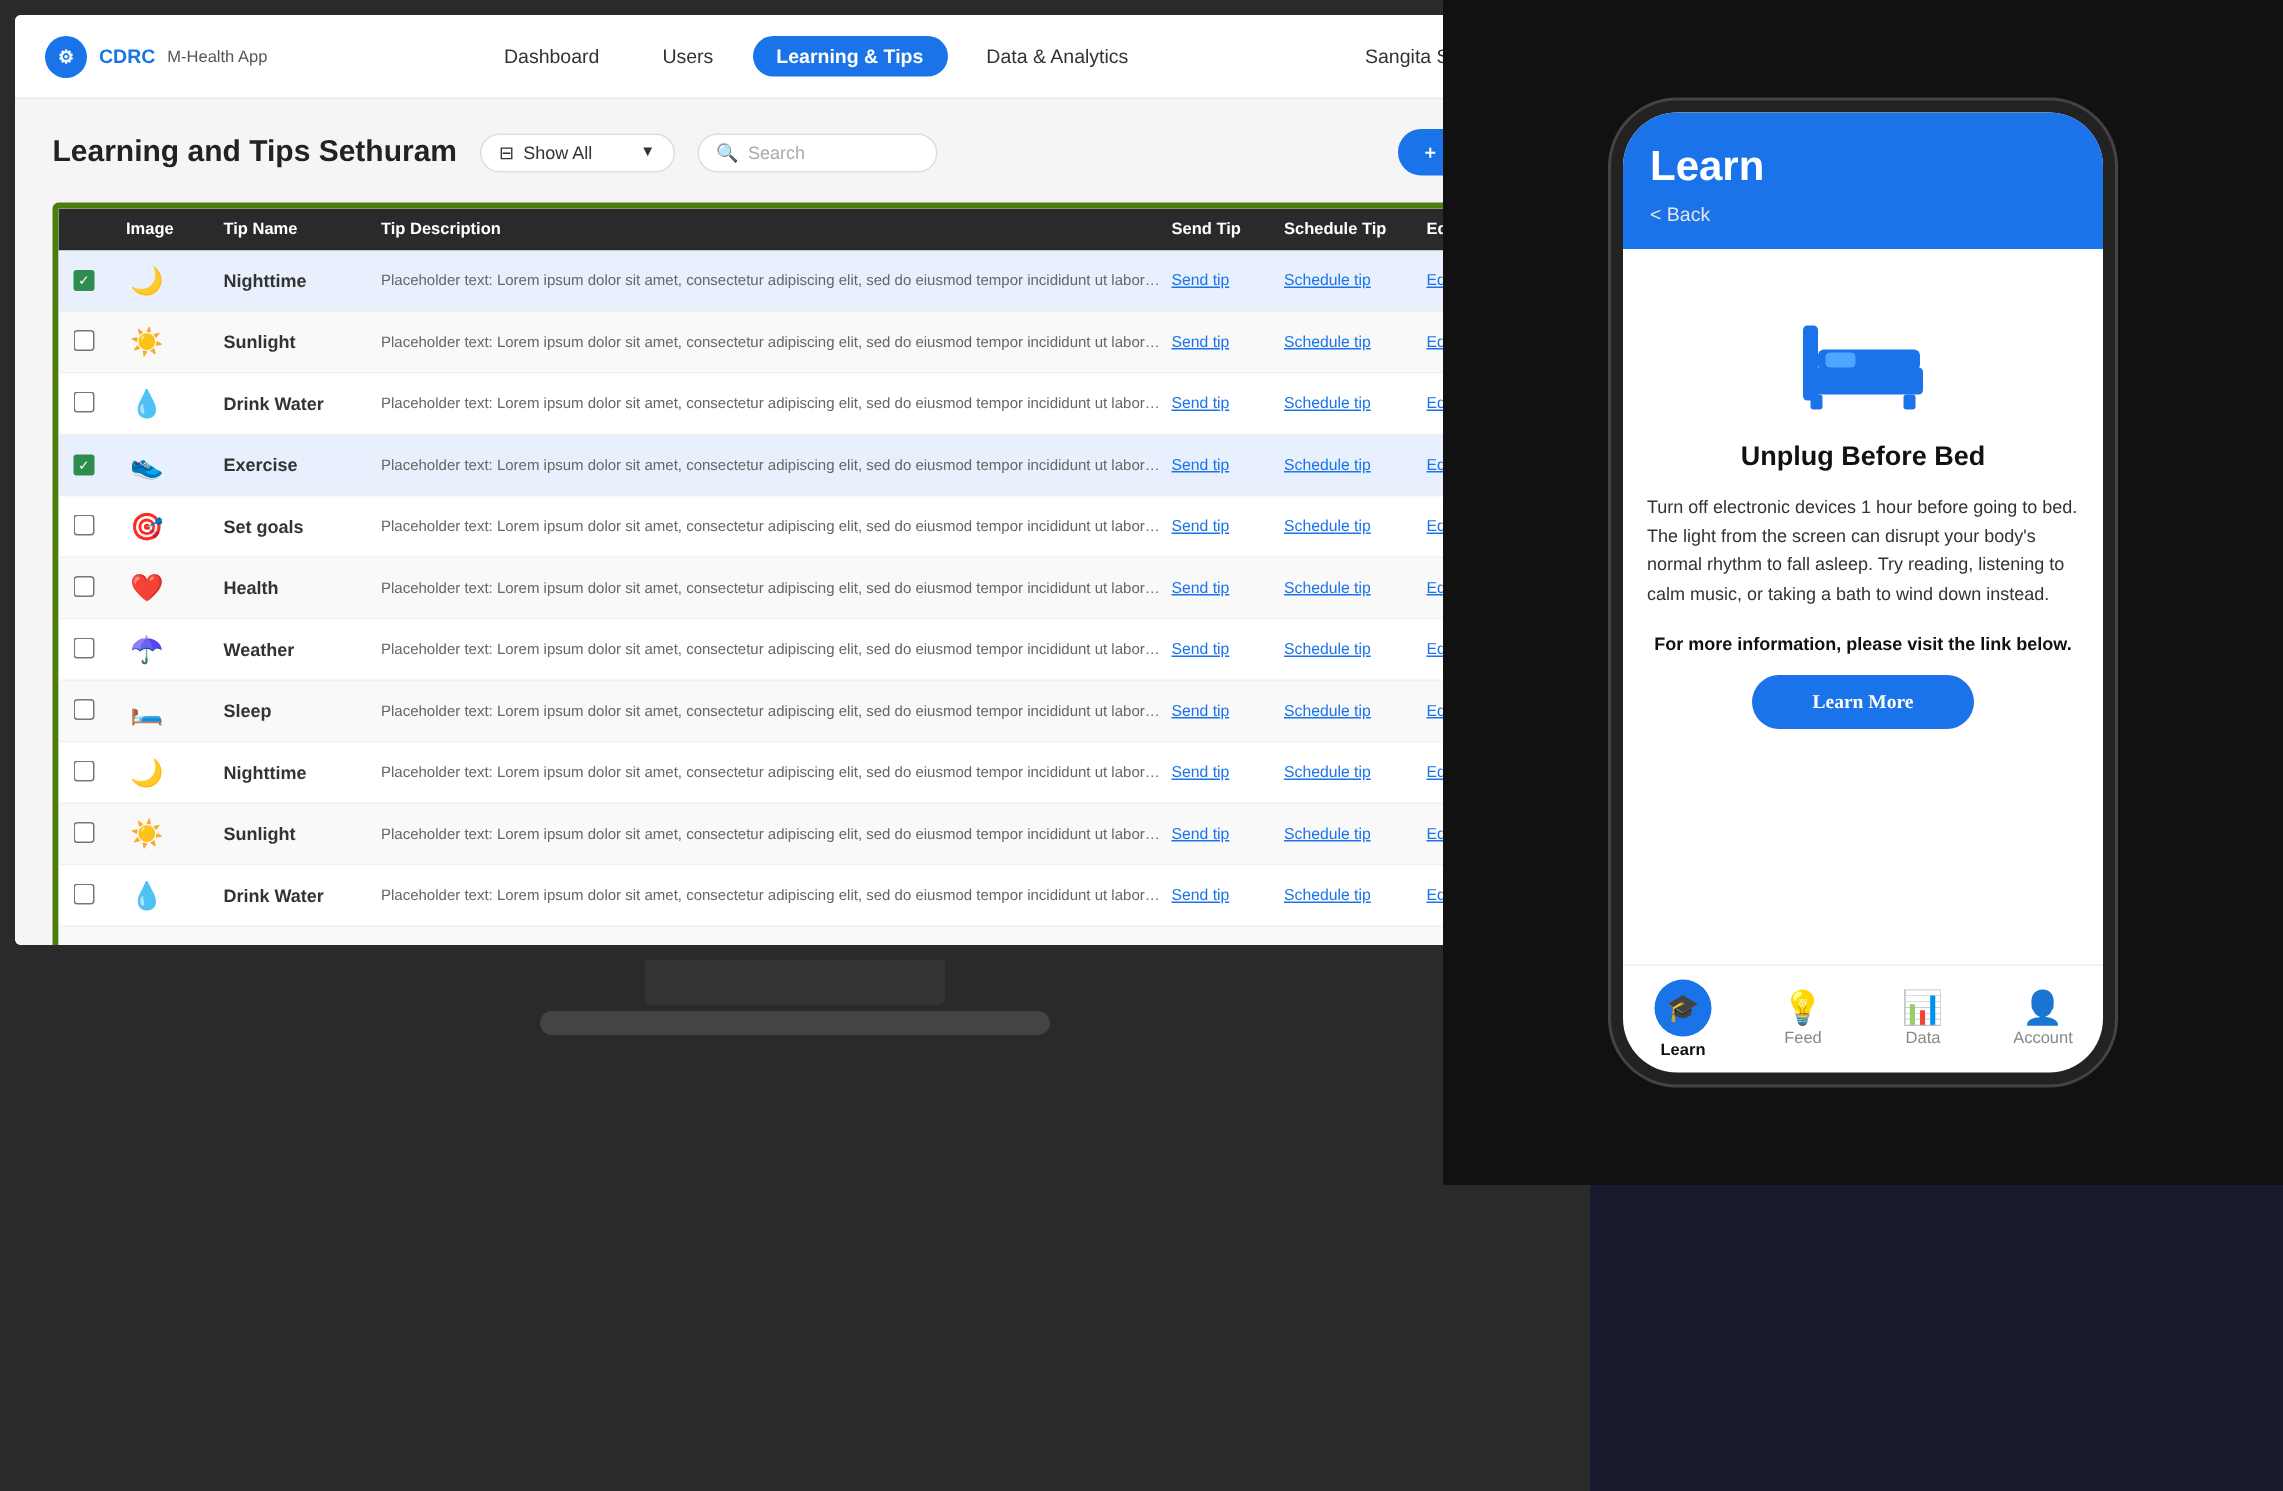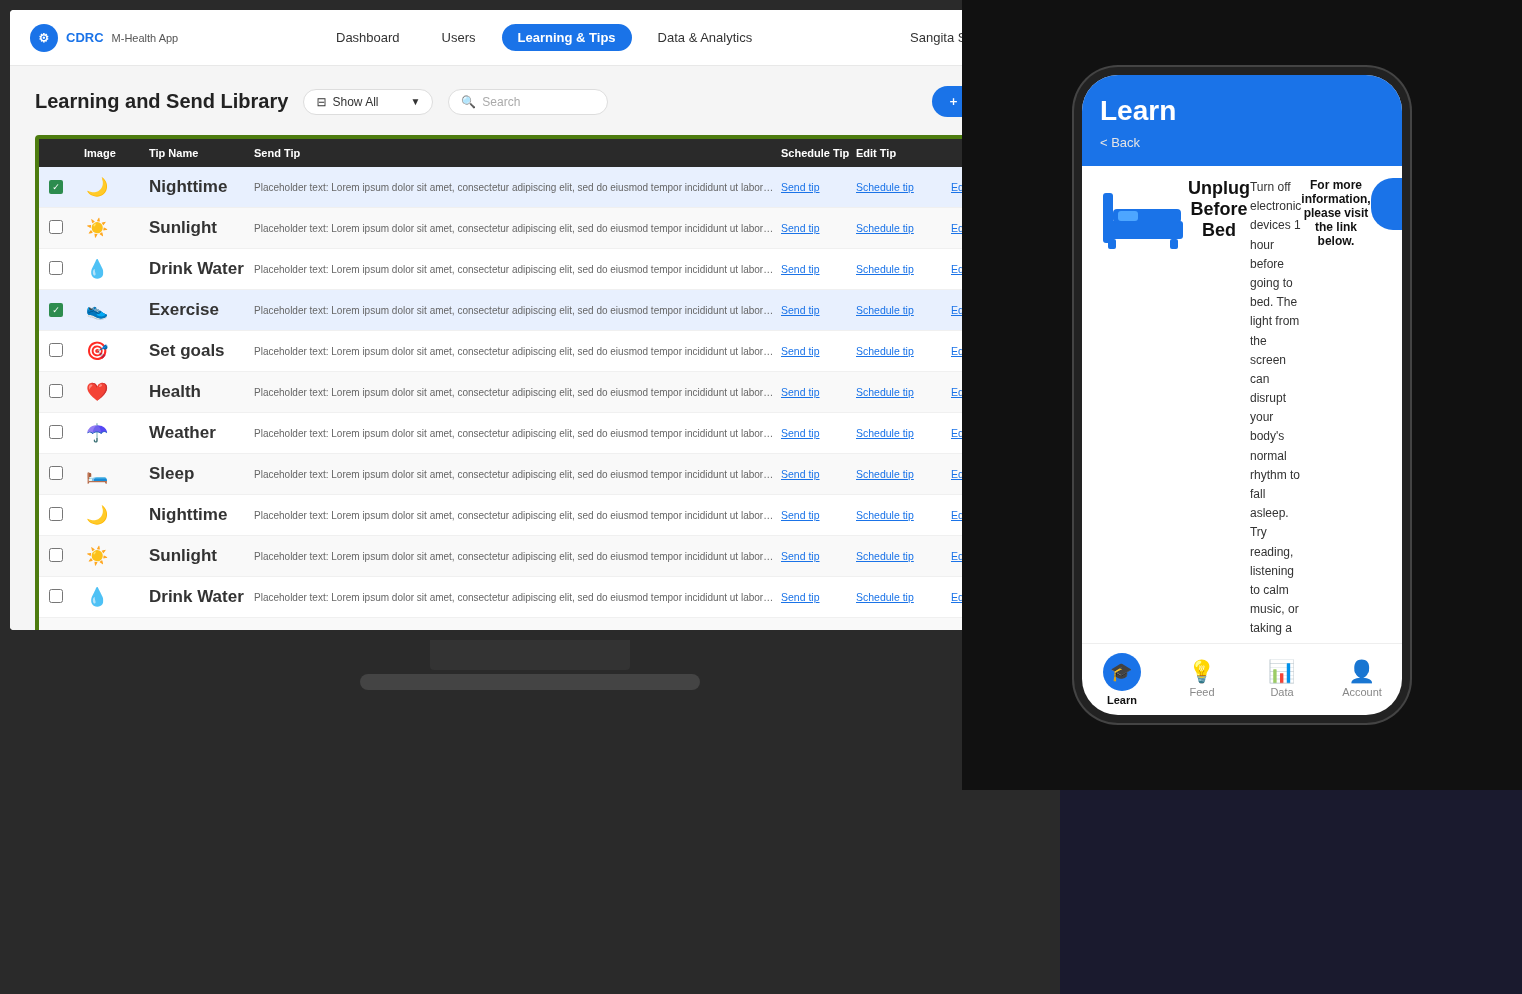--- a/index.html
+++ b/index.html
@@ -196,21 +196,21 @@
       width: 28px;
       height: 28px;
       display: flex;
       align-items: center;
       justify-content: center;
       font-size: 18px;
     }
     .row-name {
       font-weight: 600;
       color: #333;
-      font-size: 17px;
+      font-size: 12px;
     }
     .row-desc {
       color: #666;
       font-size: 10px;
       overflow: hidden;
       text-overflow: ellipsis;
       white-space: nowrap;
     }
     .row-action {
       color: #1a73e8;
@@ -266,25 +266,25 @@
       color: white;
     }
     .phone-back {
       font-size: 13px;
       color: #e5e5e5;
       margin-top: 8px;
       cursor: pointer;
     }
     .phone-body {
       flex: 1;
-      padding: 12px 16px;
+      padding: 36px 16px;
       overflow-y: auto;
       display: flex;
-      flex-direction: row;
-      align-items: flex-start;
+      flex-direction: column;
+      align-items: center;
     }
     .bed-icon-container {
       width: 100px;
       height: 80px;
       display: flex;
       align-items: center;
       justify-content: center;
       margin-bottom: 12px;
     }
     .bed-svg {
@@ -383,41 +383,42 @@
         <div class="nav-link">Data &amp; Analytics</div>
       </div>
       <div class="nav-user">
         <span>Sangita Sethuram</span>
         <span style="font-size:10px;">▼</span>
       </div>
     </nav>
 
     <div class="main-content">
       <div class="page-header">
-        <h1 class="page-title">Learning and Send Library</h1>
+        <h1 class="page-title">Learning and Tips Sethuram</h1>
         <div class="filter-select">
           <span>⊟</span>
           <span>Show All</span>
           <span style="margin-left:auto;font-size:10px;">▼</span>
         </div>
         <div class="search-box">
           <span>🔍</span>
           <span>Search</span>
         </div>
         <button class="add-tip-btn">
           <span>＋</span>
           <span>Add Tip</span>
         </button>
       </div>
 
       <div class="tips-table">
         <div class="table-header">
           <div></div>
           <div>Image</div>
           <div>Tip Name</div>
+          <div>Tip Description</div>
           <div>Send Tip</div>
           <div>Schedule Tip</div>
           <div>Edit Tip</div>
         </div>
         <div id="table-body">
             <div class="table-row selected">
               <div>
                 <div class="green-check">✓</div>
               </div>
               <div class="row-icon">🌙</div>

